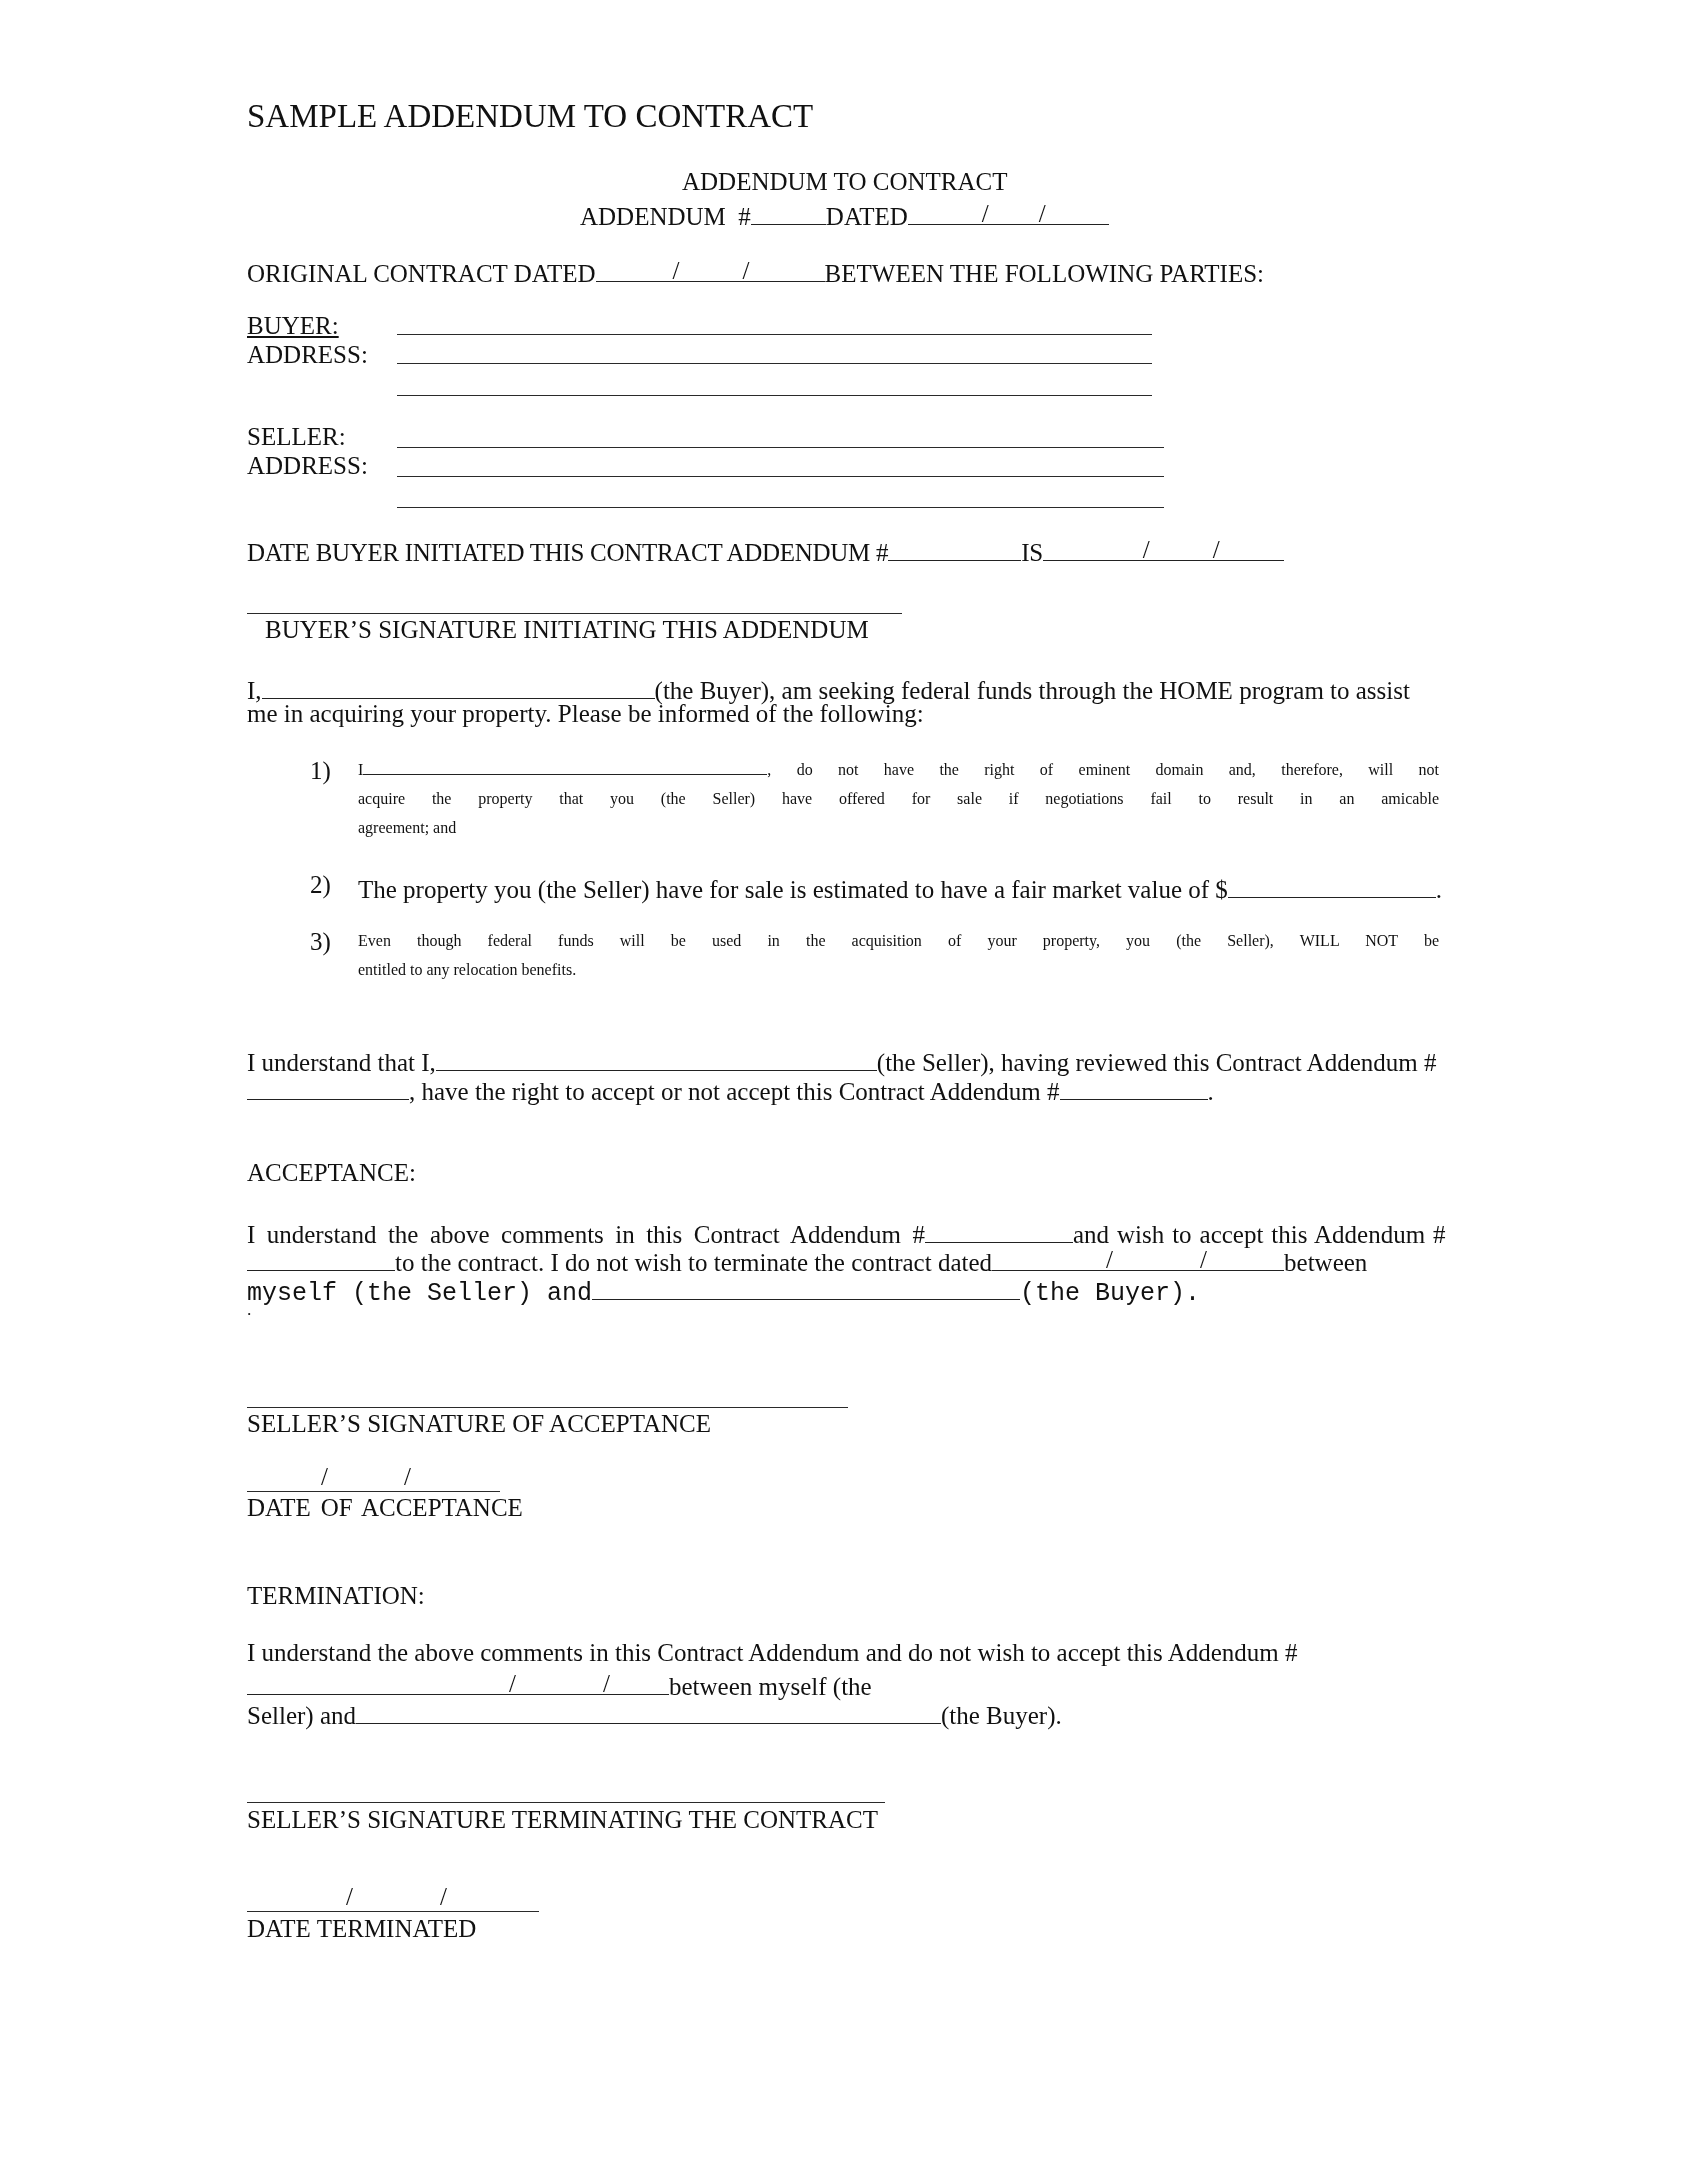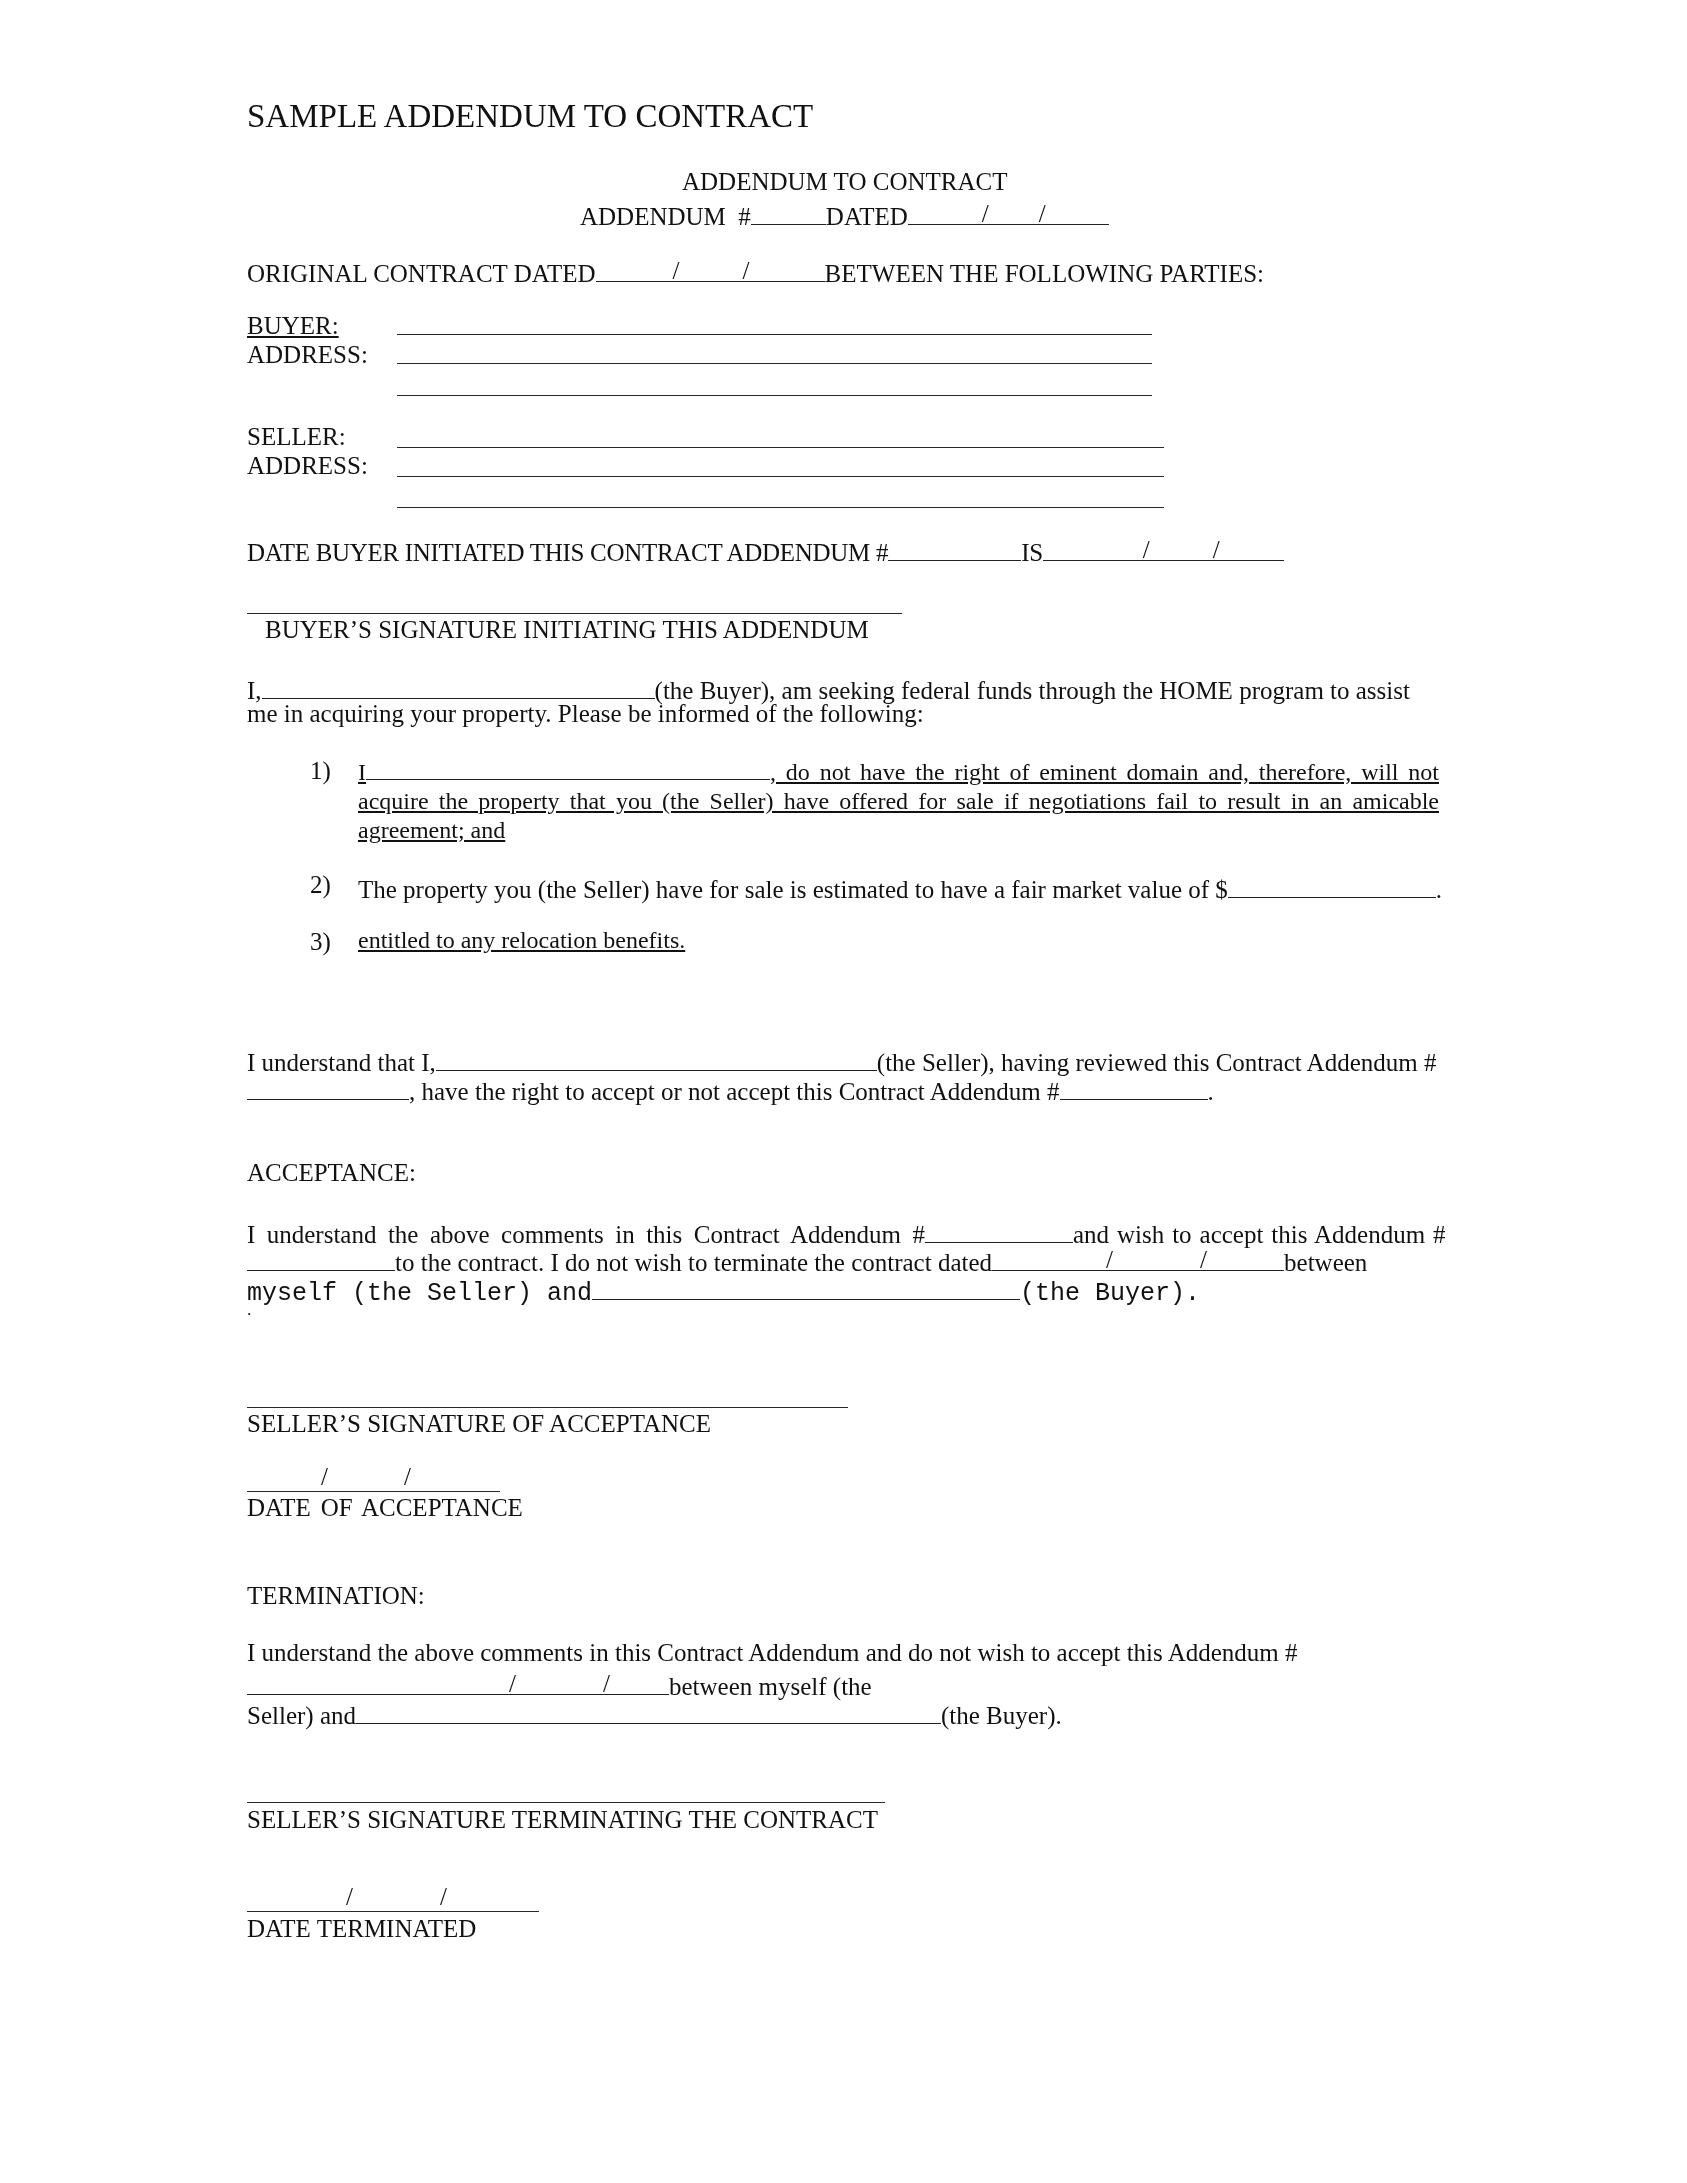--- a/index.html
+++ b/index.html
@@ -3,21 +3,21 @@
 <meta charset="utf-8">
 <style>
   html, body { margin: 0; padding: 0; background: #ffffff; }
   body { width: 1687px; height: 2184px; position: relative; overflow: hidden;
          font-family: "Liberation Serif", serif; color: #111111; }
   .t { position: absolute; font-size: 25px; line-height: 1; white-space: nowrap; }
   .title { position: absolute; left: 247px; top: 100px; font-size: 33px; line-height: 1; white-space: nowrap; }
   .blank { display: inline-block; border-bottom: 1.7px solid #222; height: 1em; vertical-align: baseline; position: relative; }
   .blank .slash { position: absolute; bottom: -1.7px; font-size: 25px; }
   .rule { position: absolute; height: 0; border-top: 1.7px solid #2a2a2a; }
-  .just { position: absolute; font-size: 24px; line-height: 29px; text-align: justify; text-align-last: left; text-decoration: underline; }
+  .just { position: absolute; font-size: 16px; line-height: 29px; text-align: justify; text-align-last: left; }
   .num { position: absolute; font-size: 25px; line-height: 1; }
   .blk { display:block; }
 </style>
 </head>
 <body>
 
 <div class="title">SAMPLE ADDENDUM TO CONTRACT</div>
 
 <div class="t" style="left:682px; top:169px;">ADDENDUM TO CONTRACT</div>
 <div class="t" style="left:580px; top:199px;text-align:center;">
@@ -59,20 +59,21 @@
   <span class="blk">agreement; and</span>
 </div>
 
 <div class="num" style="left:310px; top:872px;">2)</div>
 <div class="t" style="left:358px; top:872px;">
   <span>The property you (the Seller) have for sale is estimated to have a fair market value of $</span><span class="blank" style="width:208px"></span><span>.</span>
 </div>
 
 <div class="num" style="left:310px; top:929px;">3)</div>
 <div class="just" style="left:358px; top:926px; width:1081px;">
+  <span class="blk" style="text-align:justify; text-align-last:justify;">Even though federal funds will be used in the acquisition of your property, you (the Seller), WILL NOT be</span>
   <span class="blk">entitled to any relocation benefits.</span>
 </div>
 
 <div class="t" style="left:247px; top:1045px;">
   <span>I understand that I,</span><span class="blank" style="width:441px"></span><span>(the Seller), having reviewed this Contract Addendum #</span>
 </div>
 <div class="t" style="left:247px; top:1074px;">
   <span class="blank" style="width:162px"></span><span>, have the right to accept or not accept this Contract Addendum #</span><span class="blank" style="width:148px"></span><span>.</span>
 </div>
 

